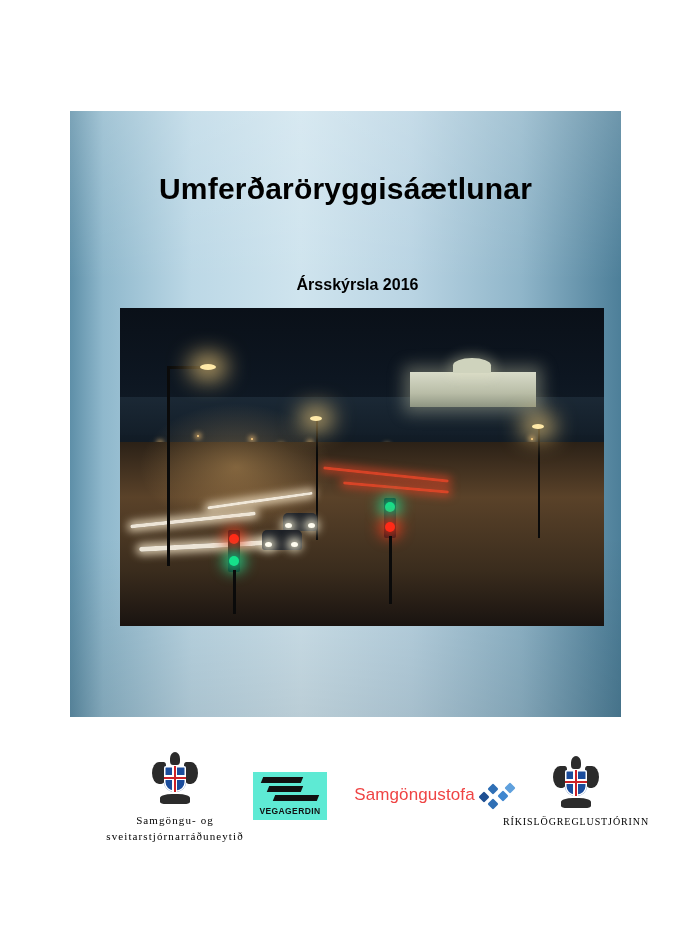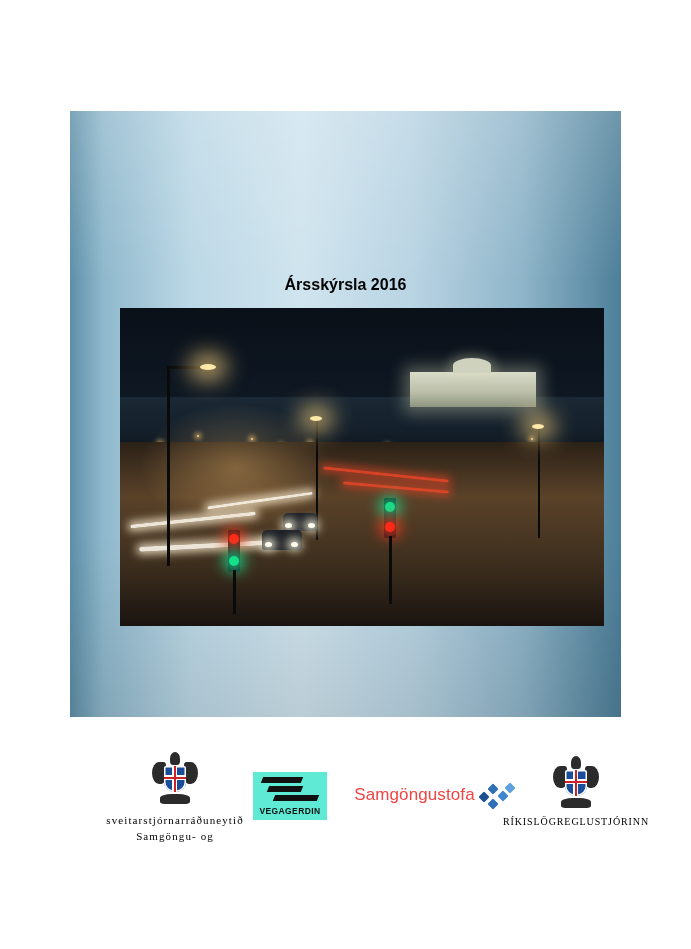--- a/index.html
+++ b/index.html
@@ -64,21 +64,21 @@
   }
   .title-line {
     font-size: 30px;
     font-weight: bold;
     line-height: 40px;
     color: #000000;
     letter-spacing: 0.2px;
   }
   .subtitle {
     position: absolute;
-    left: 0;
+    left: 12px;
     top: 165px;
     width: 100%;
     text-align: center;
     font-size: 16px;
     font-weight: bold;
     color: #000000;
     z-index: 2;
   }
 
   
@@ -358,20 +358,21 @@
   }
 </style>
 </head>
 <body>
 
 <div class="page">
 
   <div class="cover-panel">
 
     <div class="title-block">
+      <div class="title-line">Umferðaröryggisáætlunar</div>
     </div>
 
     <div class="subtitle">Ársskýrsla 2016</div>
 
     <div class="photo">
       <div class="sky"></div>
       <div class="hill"></div>
       <div class="building"></div>
 
       <div class="city-dot" style="left:8%;  top:42%;"></div>
@@ -433,22 +434,22 @@
 
     <div class="logo logo-ministry">
       <div class="coa">
         <div class="coa-top"></div>
         <div class="coa-wing-l"></div>
         <div class="coa-wing-r"></div>
         <div class="coa-base"></div>
         <div class="coa-shield"></div>
         <div class="coa-cross-red"></div>
       </div>
+      <div class="ministry-name">Samgöngu- og</div>
       <div class="ministry-name">sveitarstjórnarráðuneytið</div>
-      <div class="ministry-name">Samgöngu- og</div>
     </div>
 
     <div class="logo logo-vegagerdin">
       <div class="vg-box">
         <div class="vg-mark">
           <div class="vg-bar vg-b1"></div>
           <div class="vg-bar vg-b2"></div>
           <div class="vg-bar vg-b3"></div>
         </div>
         <div class="vg-text">VEGAGERDIN</div>

